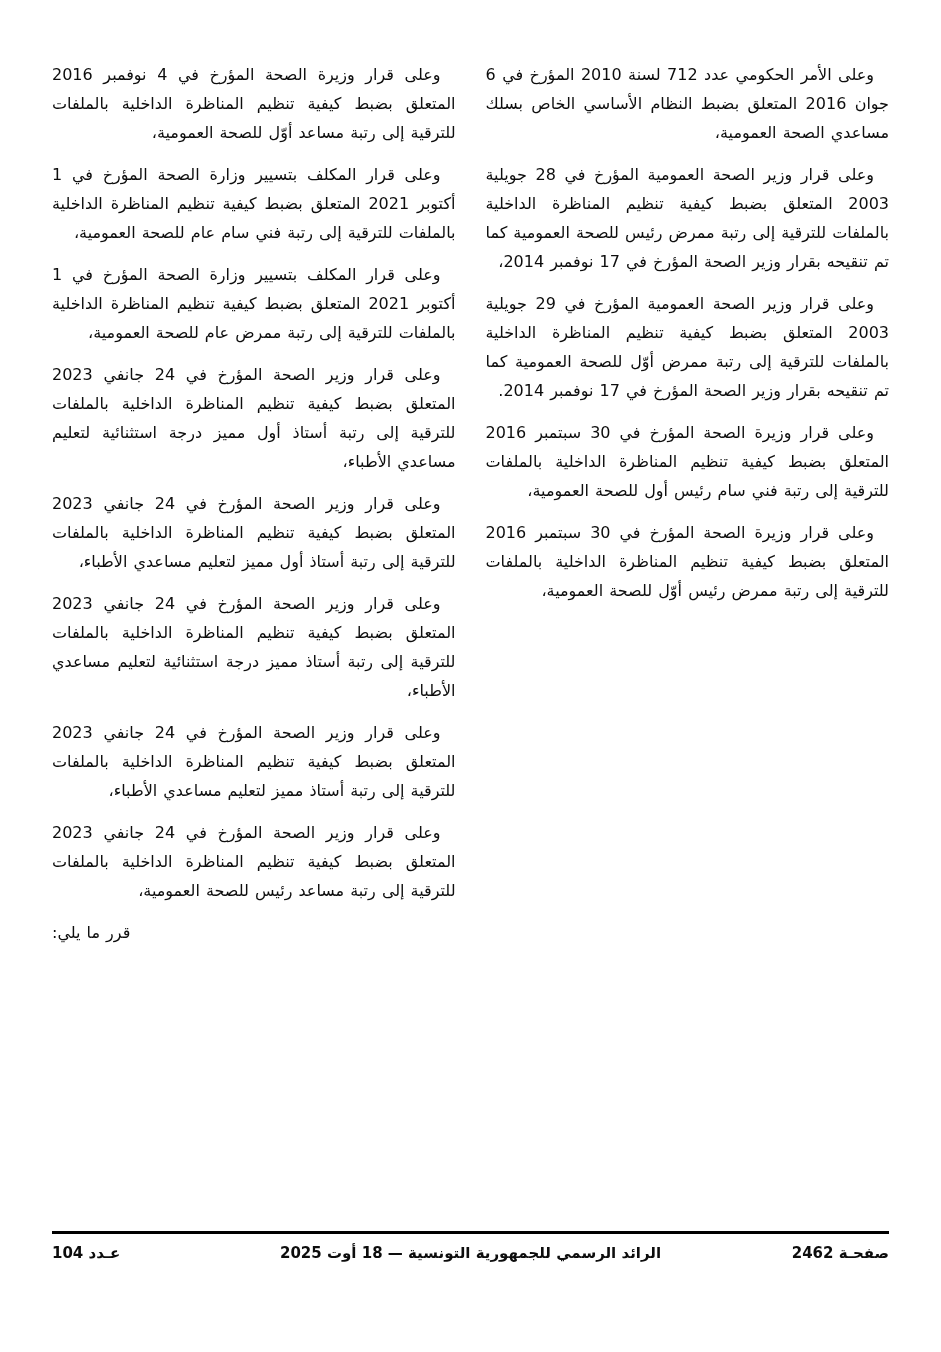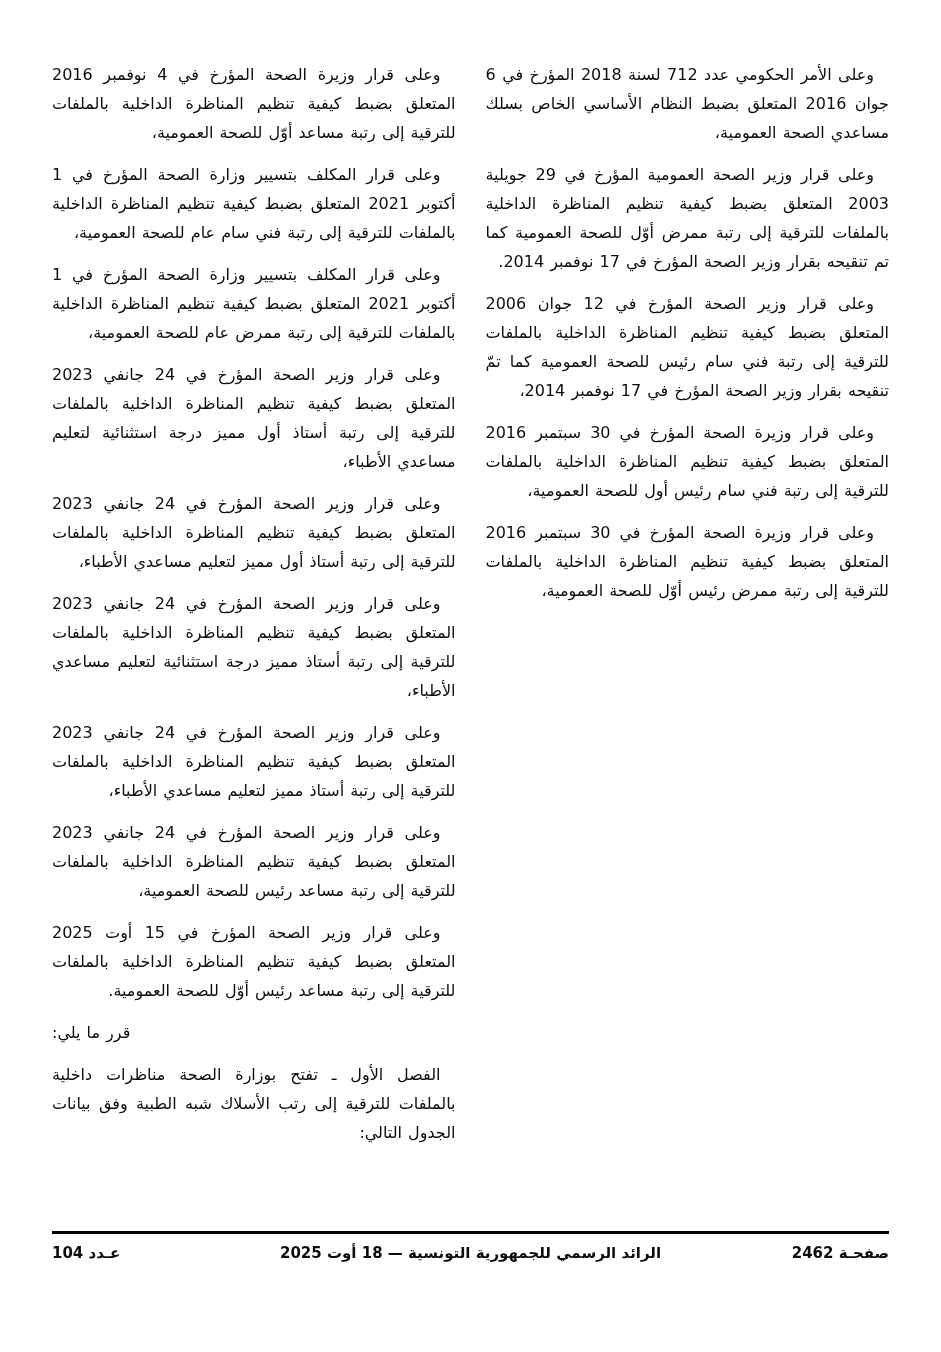--- a/index.html
+++ b/index.html
@@ -74,39 +74,37 @@
   }
 </style>
 </head>
 <body>
 
 <div class="page">
 
   <main class="content">
 
     <section class="column">
-      <p class="para">وعلى الأمر الحكومي عدد 712 لسنة 2018 المؤرخ في 6 جوان 2016 المتعلق بضبط النظام الأساسي الخاص بسلك مساعدي الصحة العمومية،</p>
+      <p class="para">وعلى الأمر الحكومي عدد 712 لسنة 2010 المؤرخ في 6 جوان 2016 المتعلق بضبط النظام الأساسي الخاص بسلك مساعدي الصحة العمومية،</p>
+      <p class="para">وعلى قرار وزير الصحة العمومية المؤرخ في 28 جويلية 2003 المتعلق بضبط كيفية تنظيم المناظرة الداخلية بالملفات للترقية إلى رتبة ممرض رئيس للصحة العمومية كما تم تنقيحه بقرار وزير الصحة المؤرخ في 17 نوفمبر 2014،</p>
       <p class="para">وعلى قرار وزير الصحة العمومية المؤرخ في 29 جويلية 2003 المتعلق بضبط كيفية تنظيم المناظرة الداخلية بالملفات للترقية إلى رتبة ممرض أوّل للصحة العمومية كما تم تنقيحه بقرار وزير الصحة المؤرخ في 17 نوفمبر 2014.</p>
-      <p class="para">وعلى قرار وزير الصحة المؤرخ في 12 جوان 2006 المتعلق بضبط كيفية تنظيم المناظرة الداخلية بالملفات للترقية إلى رتبة فني سام رئيس للصحة العمومية كما تمّ تنقيحه بقرار وزير الصحة المؤرخ في 17 نوفمبر 2014،</p>
       <p class="para">وعلى قرار وزيرة الصحة المؤرخ في 30 سبتمبر 2016 المتعلق بضبط كيفية تنظيم المناظرة الداخلية بالملفات للترقية إلى رتبة فني سام رئيس أول للصحة العمومية،</p>
       <p class="para">وعلى قرار وزيرة الصحة المؤرخ في 30 سبتمبر 2016 المتعلق بضبط كيفية تنظيم المناظرة الداخلية بالملفات للترقية إلى رتبة ممرض رئيس أوّل للصحة العمومية،</p>
     </section>
 
     <section class="column">
       <p class="para">وعلى قرار وزيرة الصحة المؤرخ في 4 نوفمبر 2016 المتعلق بضبط كيفية تنظيم المناظرة الداخلية بالملفات للترقية إلى رتبة مساعد أوّل للصحة العمومية،</p>
       <p class="para">وعلى قرار المكلف بتسيير وزارة الصحة المؤرخ في 1 أكتوبر 2021 المتعلق بضبط كيفية تنظيم المناظرة الداخلية بالملفات للترقية إلى رتبة فني سام عام للصحة العمومية،</p>
       <p class="para">وعلى قرار المكلف بتسيير وزارة الصحة المؤرخ في 1 أكتوبر 2021 المتعلق بضبط كيفية تنظيم المناظرة الداخلية بالملفات للترقية إلى رتبة ممرض عام للصحة العمومية،</p>
       <p class="para">وعلى قرار وزير الصحة المؤرخ في 24 جانفي 2023 المتعلق بضبط كيفية تنظيم المناظرة الداخلية بالملفات للترقية إلى رتبة أستاذ أول مميز درجة استثنائية لتعليم مساعدي الأطباء،</p>
       <p class="para">وعلى قرار وزير الصحة المؤرخ في 24 جانفي 2023 المتعلق بضبط كيفية تنظيم المناظرة الداخلية بالملفات للترقية إلى رتبة أستاذ أول مميز لتعليم مساعدي الأطباء،</p>
       <p class="para">وعلى قرار وزير الصحة المؤرخ في 24 جانفي 2023 المتعلق بضبط كيفية تنظيم المناظرة الداخلية بالملفات للترقية إلى رتبة أستاذ مميز درجة استثنائية لتعليم مساعدي الأطباء،</p>
       <p class="para">وعلى قرار وزير الصحة المؤرخ في 24 جانفي 2023 المتعلق بضبط كيفية تنظيم المناظرة الداخلية بالملفات للترقية إلى رتبة أستاذ مميز لتعليم مساعدي الأطباء،</p>
       <p class="para">وعلى قرار وزير الصحة المؤرخ في 24 جانفي 2023 المتعلق بضبط كيفية تنظيم المناظرة الداخلية بالملفات للترقية إلى رتبة مساعد رئيس للصحة العمومية،</p>
-      <p class="para">وعلى قرار وزير الصحة المؤرخ في 15 أوت 2025 المتعلق بضبط كيفية تنظيم المناظرة الداخلية بالملفات للترقية إلى رتبة مساعد رئيس أوّل للصحة العمومية.</p>
       <p class="para single">قرر ما يلي:</p>
-      <p class="para">الفصل الأول ـ تفتح بوزارة الصحة مناظرات داخلية بالملفات للترقية إلى رتب الأسلاك شبه الطبية وفق بيانات الجدول التالي:</p>
     </section>
 
   </main>
 
   <footer class="footer">
     <div class="footer-rule"></div>
     <div class="footer-row">
       <span>صفحـة 2462</span>
       <span class="footer-center">الرائد الرسمي للجمهورية التونسية — 18 أوت 2025</span>
       <span>عـدد 104</span>

